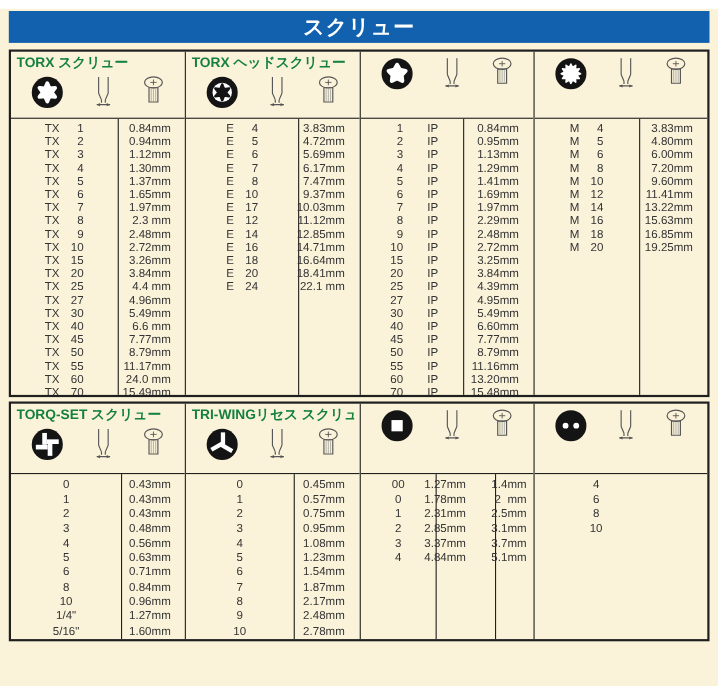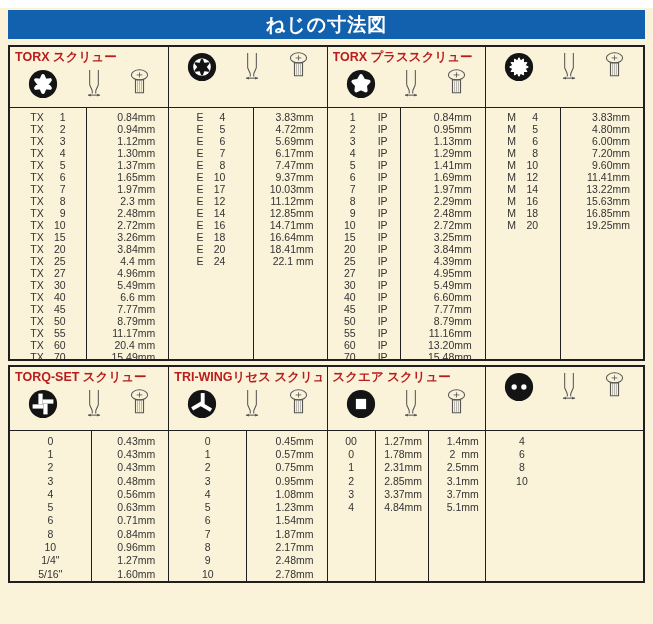--- a/index.html
+++ b/index.html
@@ -10,40 +10,40 @@
     display:flex;align-items:center;justify-content:center;
     font-size:19px;font-weight:bold;letter-spacing:1px;}
   .grid{margin:0 8px;display:grid;grid-template-columns:repeat(4,1fr);
     border:2px solid var(--bd);box-sizing:border-box;background:var(--bg);}
   .grid0{height:316px;--rh:12px;--hh:61px;}
   .grid1{height:218px;margin-top:4px;--rh:13.3px;--hh:64px;}
   .panel{display:flex;flex-direction:column;overflow:hidden;min-width:0;}
   .panel + .panel{border-left:1.5px solid var(--bd);}
   .phead{height:var(--hh);box-sizing:border-box;border-bottom:1.5px solid var(--bd);
     padding:2px 5px 0;}
-  .ptitle{font-size:12.5px;font-weight:bold;color:#b91c1c;white-space:nowrap;overflow:hidden;}
+  .ptitle{font-size:12.5px;font-weight:bold;color:#15803d;white-space:nowrap;overflow:hidden;}
   .picons{display:flex;align-items:flex-end;justify-content:space-between;
     padding:1px 13px 2px;}
   .picons span{display:inline-flex;}
   .pbody{flex:1;display:flex;align-items:stretch;overflow:hidden;}
-  .col{box-sizing:border-box;padding-top:3px;min-width:0;}
+  .col{box-sizing:border-box;padding-top:3px;min-width:0;margin-left:20px;}
   .col + .col{border-left:1.5px solid var(--bd);}
   .row{height:var(--rh);display:flex;align-items:center;font-size:10.5px;
     color:var(--txt);white-space:pre;}
   .lrow{justify-content:center;}
   .vrow{justify-content:flex-end;padding-right:var(--vpad,13px);}
   .lnum{display:inline-block;text-align:right;}
   .lpre{margin-right:6px;}
   .lsuf{margin-left:4px;padding-left:18px;}
 </style>
 </head>
 <body>
 
 <div class="topstrip"></div>
-<div class="titlebar">ねじの寸法図</div>
+<div class="titlebar">スクリュー</div>
 <div id="sections">
     <div class="grid grid0">
       <div class="panel">
         <div class="phead">
           <div class="ptitle">TORX スクリュー</div>
           <div class="picons">
             <span>
               <svg width="30" height="30" viewBox="-17 -17 34 34">
                 <circle r="16" fill="#141414"></circle>
                 <polygon points="0.00,-9.30 2.30,-3.98 8.05,-4.65 4.60,0.00 8.05,4.65 2.30,3.98 0.00,9.30 -2.30,3.98 -8.05,4.65 -4.60,0.00 -8.05,-4.65 -2.30,-3.98" fill="#fff" stroke="#fff" stroke-width="4" stroke-linejoin="round"></polygon>
@@ -104,27 +104,28 @@
             <div class="row vrow">2.72mm</div>
             <div class="row vrow">3.26mm</div>
             <div class="row vrow">3.84mm</div>
             <div class="row vrow">4.4 mm</div>
             <div class="row vrow">4.96mm</div>
             <div class="row vrow">5.49mm</div>
             <div class="row vrow">6.6 mm</div>
             <div class="row vrow">7.77mm</div>
             <div class="row vrow">8.79mm</div>
             <div class="row vrow">11.17mm</div>
-            <div class="row vrow">20.4 mm</div>
+            <div class="row vrow">24.0 mm</div>
             <div class="row vrow">15.49mm</div>
           </div>
         </div>
       </div>
       <div class="panel">
         <div class="phead">
+          <div class="ptitle">TORX ヘッドスクリュー</div>
           <div class="picons">
             <span>
               <svg width="30" height="30" viewBox="-17 -17 34 34">
                 <circle r="16" fill="#141414"></circle>
                 <circle r="10" fill="#fff"></circle>
                 <polygon points="0.00,-8.20 1.90,-3.29 7.10,-4.10 3.80,0.00 7.10,4.10 1.90,3.29 0.00,8.20 -1.90,3.29 -7.10,4.10 -3.80,0.00 -7.10,-4.10 -1.90,-3.29" fill="#141414" stroke="#141414" stroke-width="2.5" stroke-linejoin="round"></polygon>
               </svg>
             </span>
             <span>
               <svg width="26" height="32" viewBox="0 0 30 34" fill="none" stroke="#555" stroke-width="1.2">
@@ -172,21 +173,20 @@
             <div class="row vrow">12.85mm</div>
             <div class="row vrow">14.71mm</div>
             <div class="row vrow">16.64mm</div>
             <div class="row vrow">18.41mm</div>
             <div class="row vrow">22.1 mm</div>
           </div>
         </div>
       </div>
       <div class="panel">
         <div class="phead">
-          <div class="ptitle">TORX プラススクリュー</div>
           <div class="picons">
             <span>
               <svg width="30" height="30" viewBox="-17 -17 34 34">
                 <circle r="16" fill="#141414"></circle>
                 <polygon points="0.00,-9.30 2.94,-4.05 8.84,-2.87 4.76,1.55 5.47,7.52 0.00,5.00 -5.47,7.52 -4.76,1.55 -8.84,-2.87 -2.94,-4.05" fill="#fff" stroke="#fff" stroke-width="4" stroke-linejoin="round"></polygon>
               </svg>
             </span>
             <span>
               <svg width="26" height="32" viewBox="0 0 30 34" fill="none" stroke="#555" stroke-width="1.2">
                 <path d="M10 2 V19 M20 2 V19 M10 19 L13 26 M20 19 L17 26 M13 26 V29 M17 26 V29"></path>
@@ -434,21 +434,20 @@
             <div class="row vrow">1.54mm</div>
             <div class="row vrow">1.87mm</div>
             <div class="row vrow">2.17mm</div>
             <div class="row vrow">2.48mm</div>
             <div class="row vrow">2.78mm</div>
           </div>
         </div>
       </div>
       <div class="panel">
         <div class="phead">
-          <div class="ptitle">スクエア スクリュー</div>
           <div class="picons">
             <span>
               <svg width="30" height="30" viewBox="-17 -17 34 34">
                 <circle r="16" fill="#141414"></circle>
                 <rect x="-5.8" y="-5.8" width="11.6" height="11.6" fill="#fff"></rect>
               </svg>
             </span>
             <span>
               <svg width="26" height="32" viewBox="0 0 30 34" fill="none" stroke="#555" stroke-width="1.2">
                 <path d="M10 2 V19 M20 2 V19 M10 19 L13 26 M20 19 L17 26 M13 26 V29 M17 26 V29"></path>

